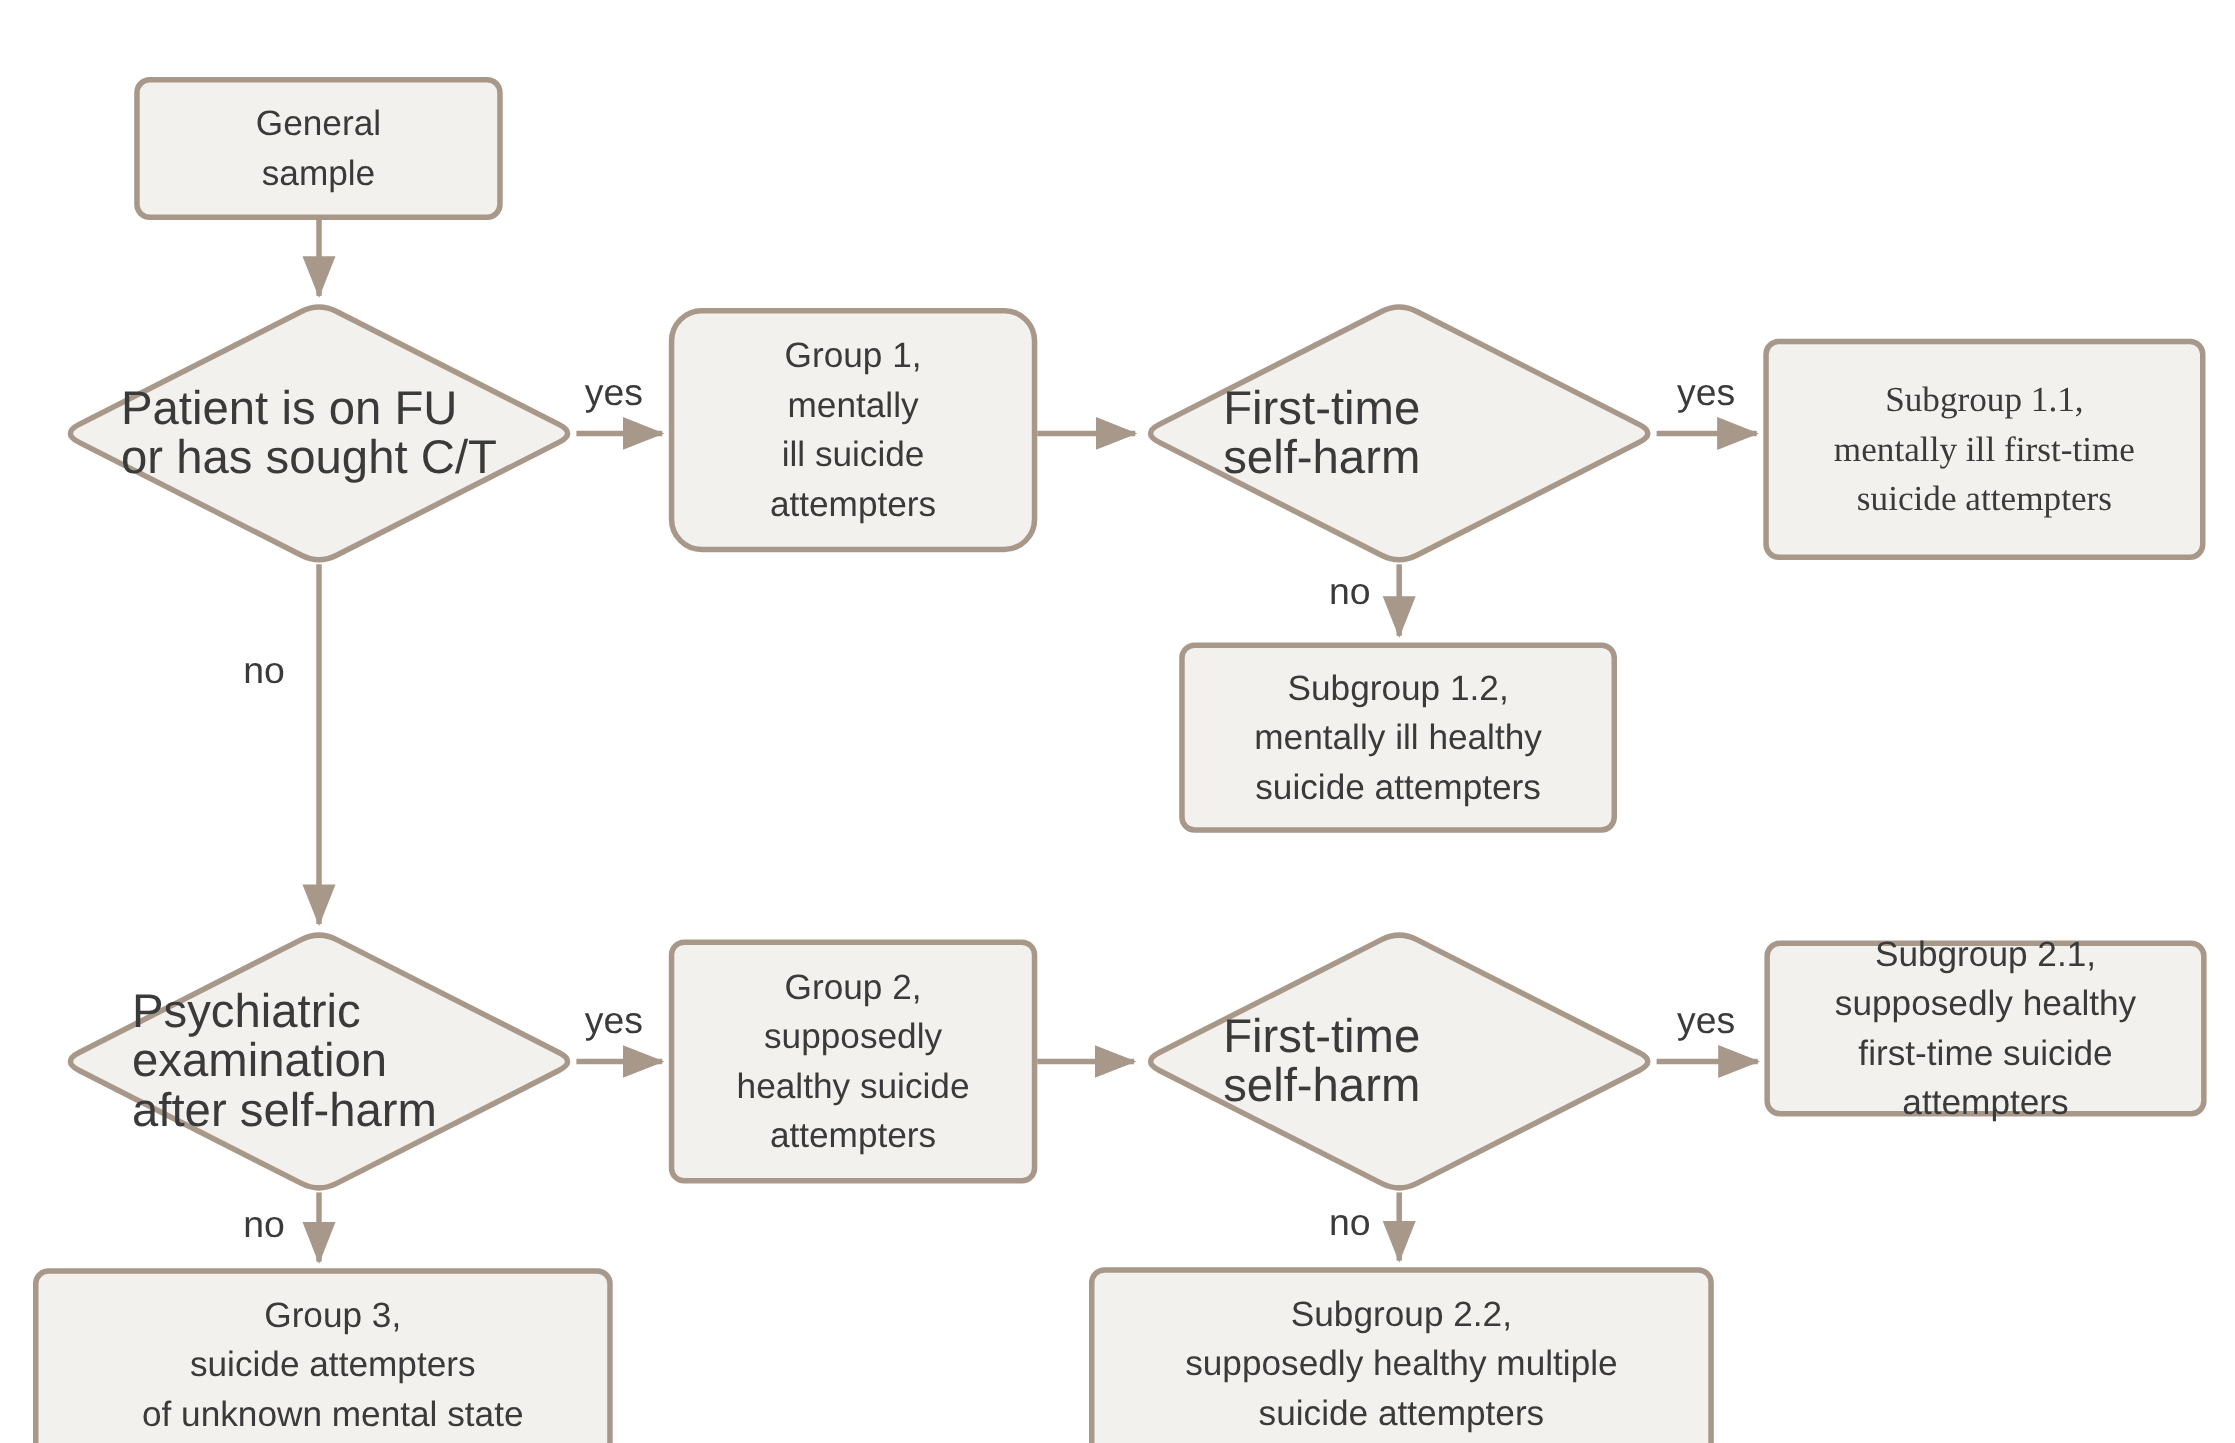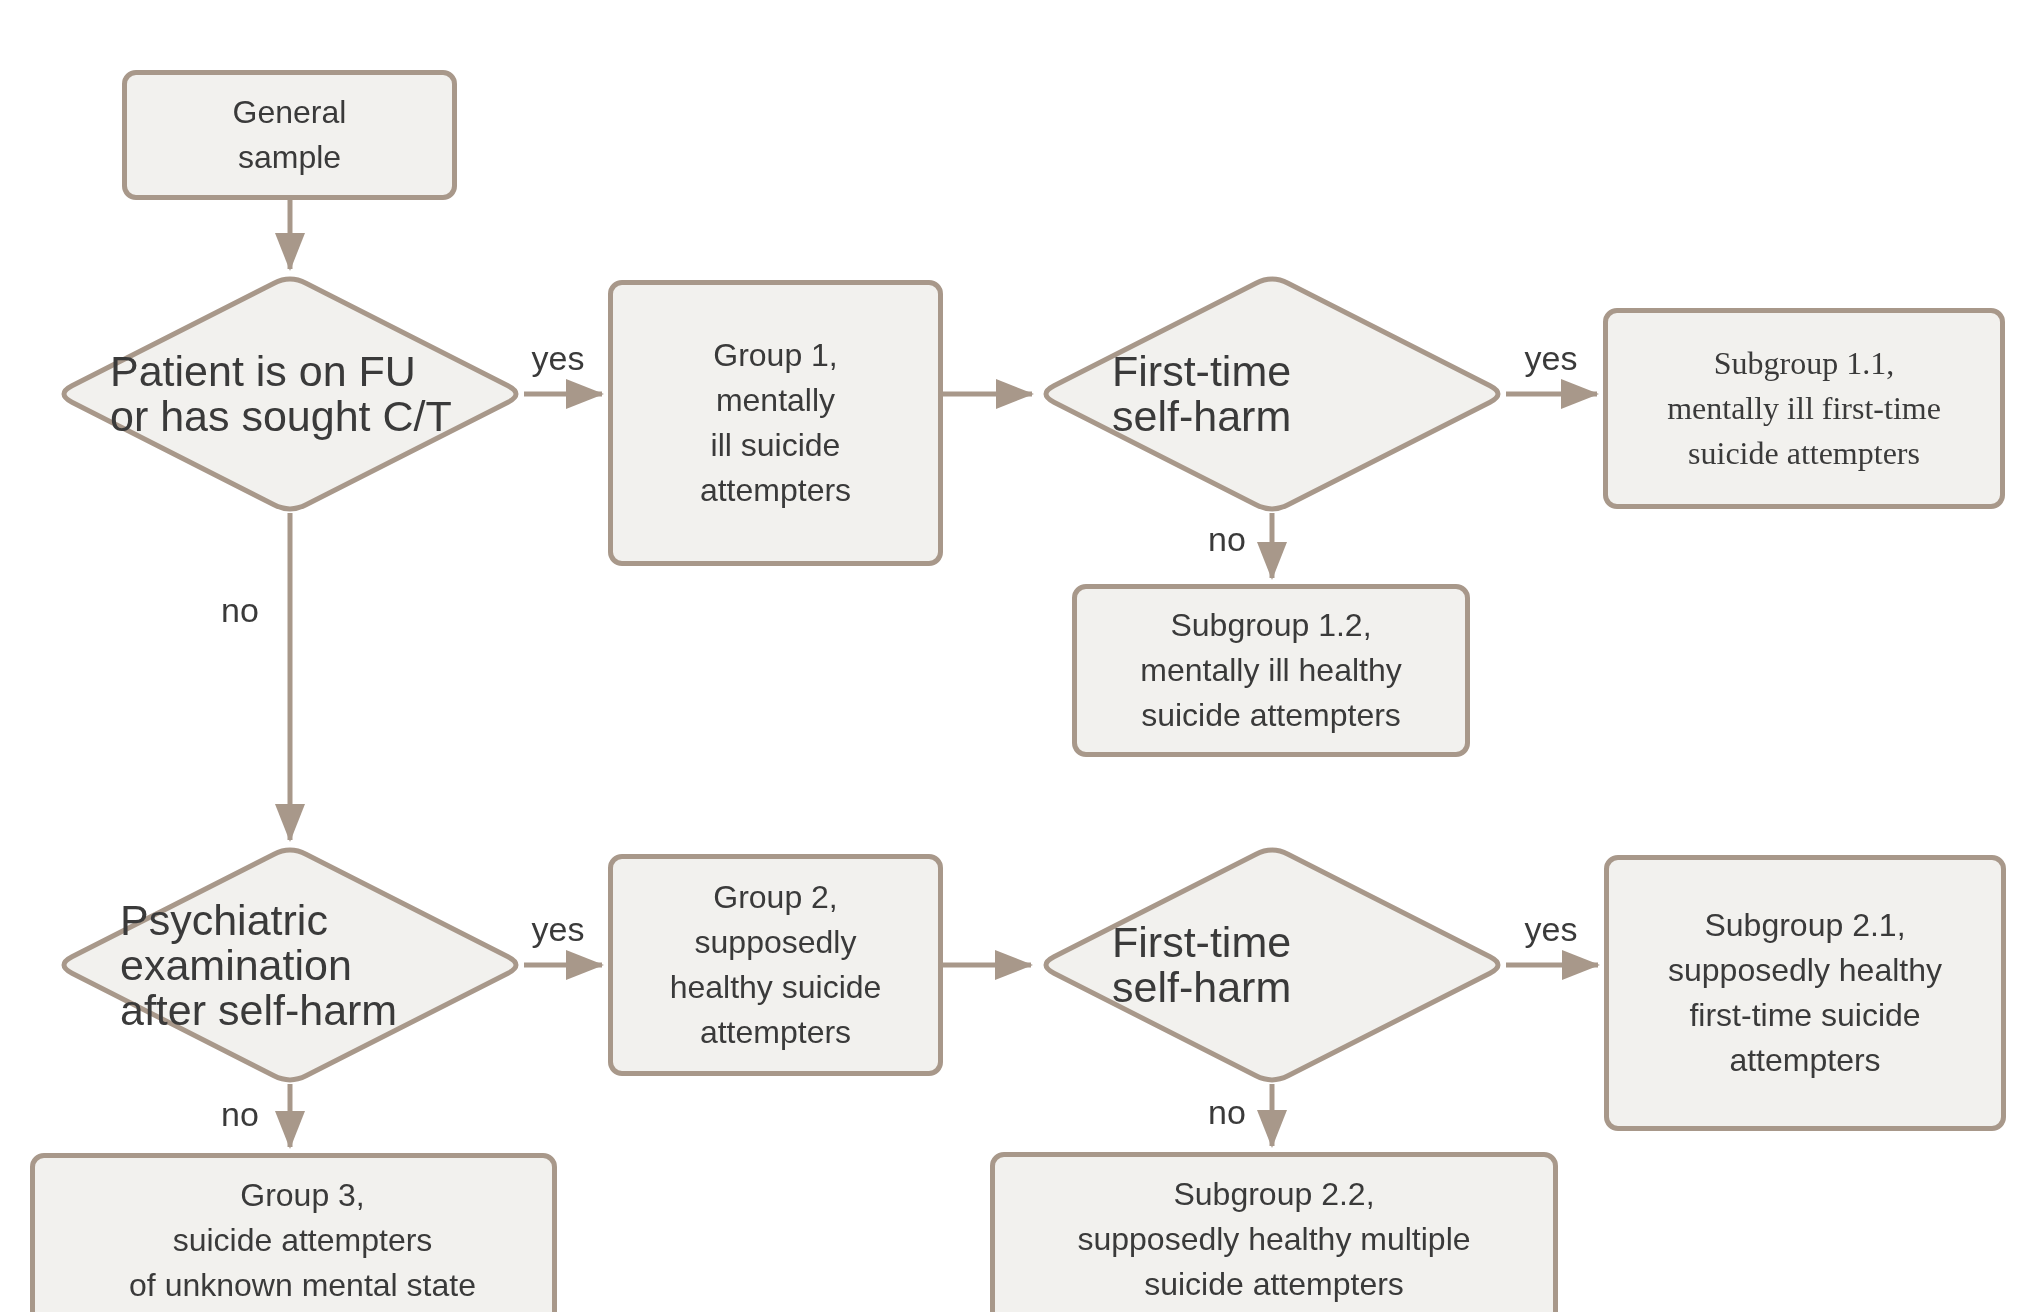--- a/index.html
+++ b/index.html
@@ -38,25 +38,25 @@
     position:absolute;transform:translate(-50%,-50%);
     text-align:left;white-space:pre-line;
     font-size:43px;line-height:45px;color:var(--text);
   }
   .elabel{
     position:absolute;transform:translate(-50%,-50%);
     font-size:34px;color:var(--text);
   }
   
   #n-general{left:122px;top:23px;width:335px;height:130px;}
-  #n-group1{left:608px;top:233px;width:335px;height:286px;}
+  #n-group1{left:608px;top:233px;width:335px;height:222px;border-radius:30px;}
   #n-sub11{left:1603px;top:261px;width:402px;height:201px;font-family:Liberation Serif, serif;}
   #n-sub12{left:1072px;top:537px;width:398px;height:173px;}
   #n-group2{left:608px;top:807px;width:335px;height:222px;}
-  #n-sub21{left:1604px;top:808px;width:402px;height:276px;}
+  #n-sub21{left:1604px;top:808px;width:402px;height:160px;}
   #n-sub22{left:990px;top:1105px;width:568px;height:175px;}
   #n-group3{left:30px;top:1106px;width:527px;height:175px;padding-left:28px;}
   #t-d1{left:290px;top:347px;width:360px;}
   #t-d2{left:1272px;top:347px;width:320px;}
   #t-d3{left:290px;top:918px;width:340px;}
   #t-d4{left:1272px;top:918px;width:320px;}
   #e-yes-d1{left:558px;top:311px;}
   #e-yes-d2{left:1551px;top:311px;}
   #e-no-d2{left:1227px;top:492px;}
   #e-no-d1{left:240px;top:563px;}

